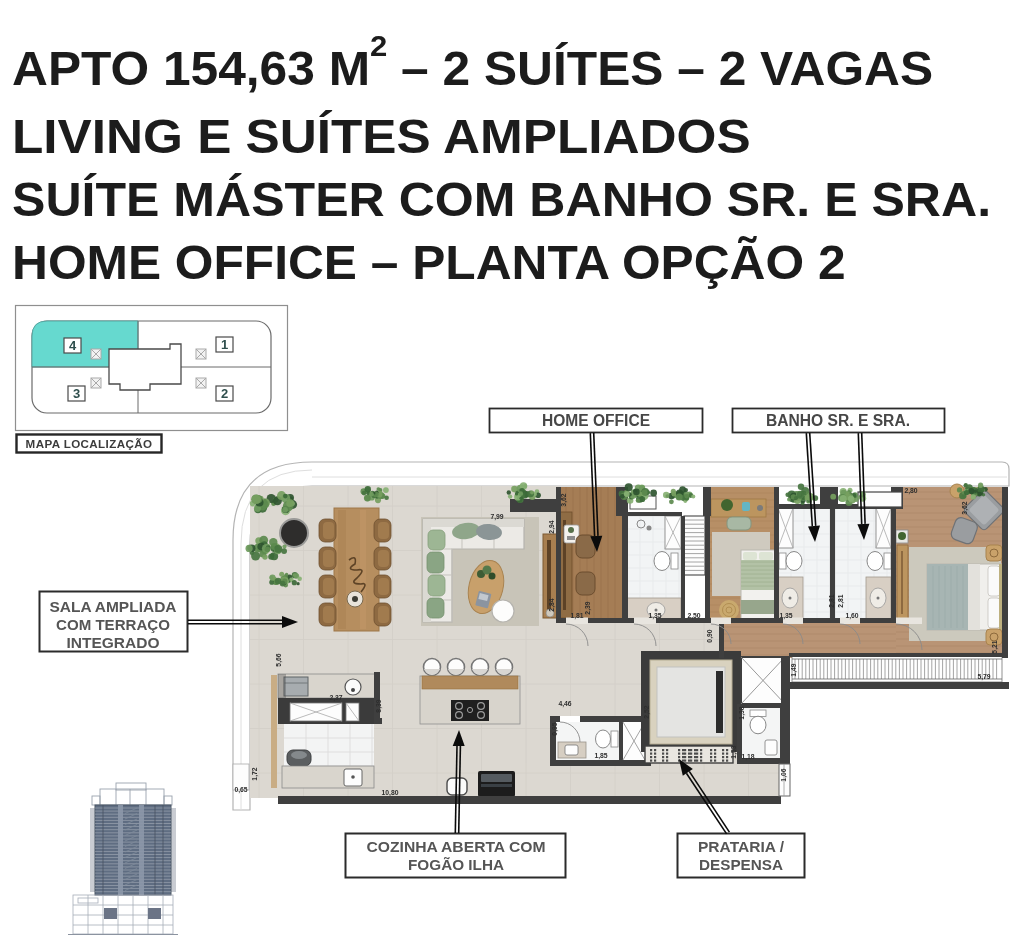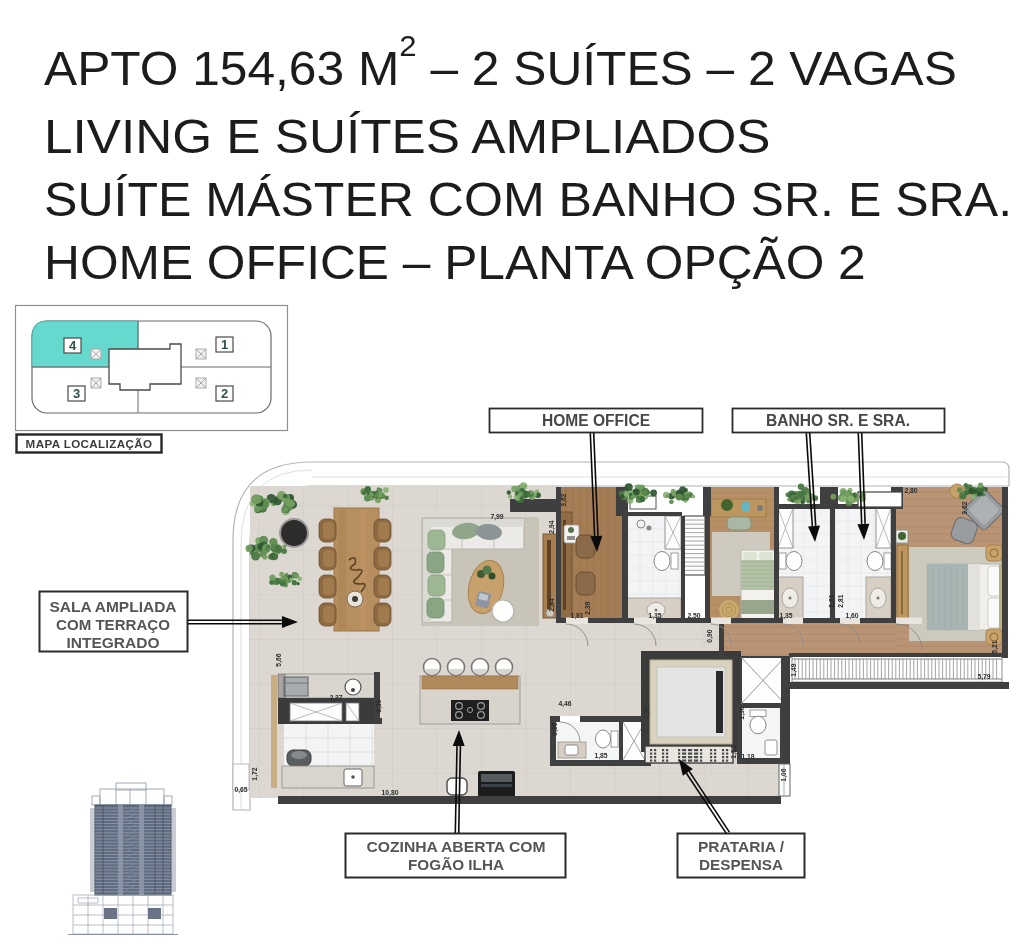--- a/index.html
+++ b/index.html
@@ -1,16 +1,16 @@
 <!DOCTYPE html>
 <html><head><meta charset="utf-8">
 <style>
 html,body{margin:0;padding:0;background:#fff;}
 body{width:1025px;height:947px;position:relative;font-family:"Liberation Sans",sans-serif;overflow:hidden;}
-.hl{position:absolute;left:44px;font-weight:normal;color:#1c1c1c;font-size:48px;white-space:nowrap;}
+.hl{position:absolute;left:12px;font-weight:bold;color:#1c1c1c;font-size:48px;white-space:nowrap;}
 .hl span.sx{display:inline-block;transform-origin:0 50%;}
 sup{font-size:30px;position:relative;top:-12px;vertical-align:top;}
 </style></head><body>
 
 <div class="hl" style="top:41px"><span class="sx" id="l1" style="transform:scaleX(1.035)">APTO 154,63 M<sup>2</sup> – 2 SUÍTES – 2 VAGAS</span></div>
 
 <div class="hl" style="top:109px"><span class="sx" id="l2" style="transform:scaleX(1.068)">LIVING E SUÍTES AMPLIADOS</span></div>
 
 <div class="hl" style="top:172px"><span class="sx" id="l3" style="transform:scaleX(1.043)">SUÍTE MÁSTER COM BANHO SR. E SRA.</span></div>
 

